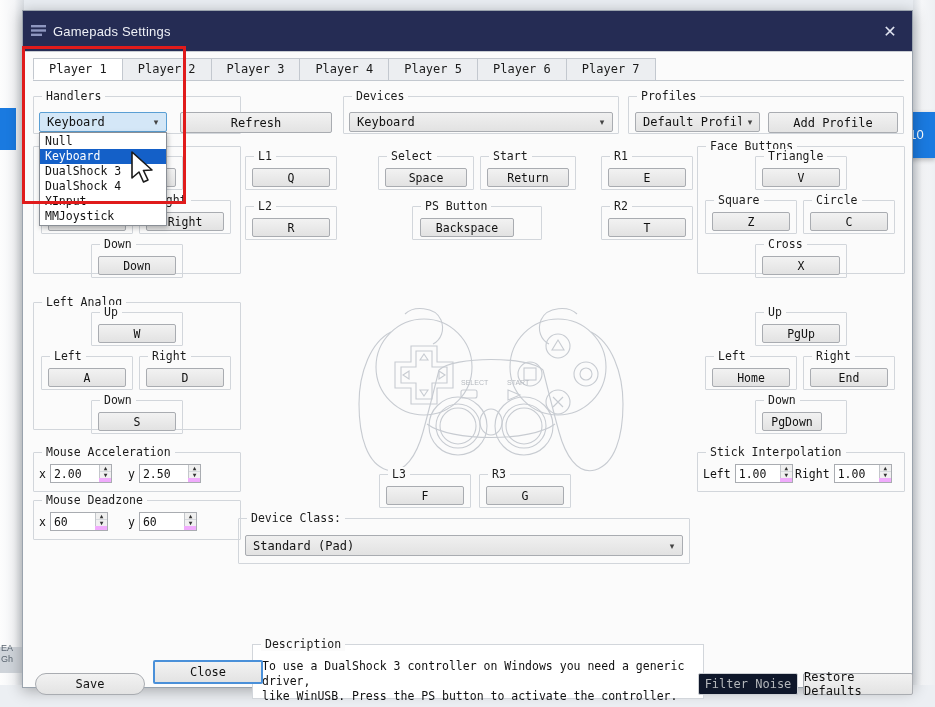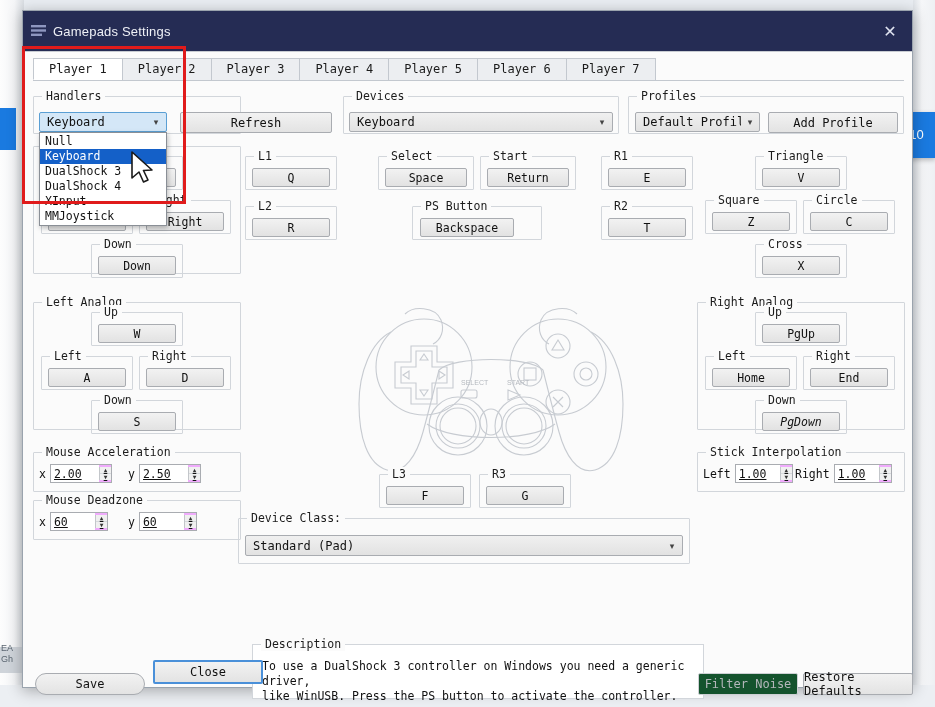--- a/index.html
+++ b/index.html
@@ -115,21 +115,21 @@
     justify-content: center; user-select: none;
   }
 
   .btn {
     background: linear-gradient(to bottom, #f2f2f2, #e3e3e3);
     border: 1px solid #a9acb1; border-radius: 2px;
     font-size: 12px; color: #111; cursor: pointer;
     display: flex; align-items: center; justify-content: center;
   }
   .btn.focus { border: 2px solid #4a90d9; }
-  .btn.disabled { color: #b3b6ba; background: #14532d; border-color: #cdd0d4; cursor: default; text-align: right; }
+  .btn.disabled { color: #b3b6ba; background: #0f172a; border-color: #cdd0d4; cursor: default; text-align: right; }
 
   
   .combo {
     background: linear-gradient(to bottom,#f0f0f0,#e2e2e2);
     border: 1px solid #a9acb1; border-radius: 2px;
     font-size: 12px; color: #111;
     display: flex; align-items: center; cursor: pointer;
     padding-left: 7px; position: relative;
   }
   .combo .val { flex: 1 1 auto; white-space: nowrap; overflow: hidden; }
@@ -154,22 +154,22 @@
   }
   .dropdown .opt.sel { background: #1460c8; color: #fff; }
 
   
   .spinrow {
     position: absolute; display: flex; align-items: center;
     font-size: 11.5px; color: #111;
   }
   .spinlabel { margin-right: 4px; }
   .spin {
-    display: flex; align-items: center;
-    border: 1px solid #a9acb1; background: #f0abfc; height: 19px; text-decoration: underline;
+    display: flex; align-items: flex-start;
+    border: 1px solid #a9acb1; background: #f0abfc; height: 19px;
   }
   .spin input {
     border: none; outline: none; width: 100%; height: 100%;
     font-family: "DejaVu Sans Mono","Liberation Mono",monospace;
     font-size: 11.5px; padding: 0 3px; color: #111; background: #fff;
   }
   .spin .btns {
     width: 15px; border-left: 1px solid #c3c6ca;
     display: flex; flex-direction: column; background: #f0f0f0;
   }
@@ -459,62 +459,62 @@
     <div class="keybtn" style="position:absolute; left:463px; top:434px; width:78px; height:19px;">G</div>
 
     <div class="gb" style="left:215px; top:466px; width:452px; height:46px;">
       <div class="gb-title">Device Class:</div>
     </div>
     <div class="combo" style="position:absolute; left:222px; top:483px; width:438px; height:21px;">
       <div class="val">Standard (Pad)</div>
       <div class="arrow">▾</div>
     </div>
 
+    <div class="gb" style="left:674px; top:94px; width:208px; height:128px;">
+      <div class="gb-title">Face Buttons</div>
+    </div>
     <div class="gb" style="left:732px; top:104px; width:92px; height:34px;">
       <div class="gb-title">Triangle</div>
     </div>
     <div class="keybtn" style="position:absolute; left:739px; top:116px; width:78px; height:19px;">V</div>
 
     <div class="gb" style="left:682px; top:148px; width:92px; height:34px;">
       <div class="gb-title">Square</div>
     </div>
     <div class="keybtn" style="position:absolute; left:689px; top:160px; width:78px; height:19px;">Z</div>
 
     <div class="gb" style="left:780px; top:148px; width:92px; height:34px;">
       <div class="gb-title">Circle</div>
     </div>
     <div class="keybtn" style="position:absolute; left:787px; top:160px; width:78px; height:19px;">C</div>
 
     <div class="gb" style="left:732px; top:192px; width:92px; height:34px;">
       <div class="gb-title">Cross</div>
     </div>
     <div class="keybtn" style="position:absolute; left:739px; top:204px; width:78px; height:19px;">X</div>
 
-    <div class="gb" style="left:674px; top:250px; width:208px; height:128px;">
-      <div class="gb-title">Right Analog</div>
-    </div>
     <div class="gb" style="left:732px; top:260px; width:92px; height:34px;">
       <div class="gb-title">Up</div>
     </div>
     <div class="keybtn" style="position:absolute; left:739px; top:272px; width:78px; height:19px;">PgUp</div>
 
     <div class="gb" style="left:682px; top:304px; width:92px; height:34px;">
       <div class="gb-title">Left</div>
     </div>
     <div class="keybtn" style="position:absolute; left:689px; top:316px; width:78px; height:19px;">Home</div>
 
     <div class="gb" style="left:780px; top:304px; width:92px; height:34px;">
       <div class="gb-title">Right</div>
     </div>
     <div class="keybtn" style="position:absolute; left:787px; top:316px; width:78px; height:19px;">End</div>
 
     <div class="gb" style="left:732px; top:348px; width:92px; height:34px;">
       <div class="gb-title">Down</div>
     </div>
-    <div class="keybtn" style="position:absolute; left:739px; top:360px; width:78px; height:19px;font-style:italic;">PgDown</div>
+    <div class="keybtn" style="position:absolute; left:739px; top:360px; width:60px; height:19px;">PgDown</div>
 
     <div class="gb" style="left:674px; top:400px; width:208px; height:40px;">
       <div class="gb-title">Stick Interpolation</div>
     </div>
     <div class="spinrow" style="left:680px; top:412px;">
       <span class="spinlabel">Left</span>
       <div class="spin" style="width:58px;">
         <input value="1.00" style="">
         <div class="btns">
           <span>▲</span>

